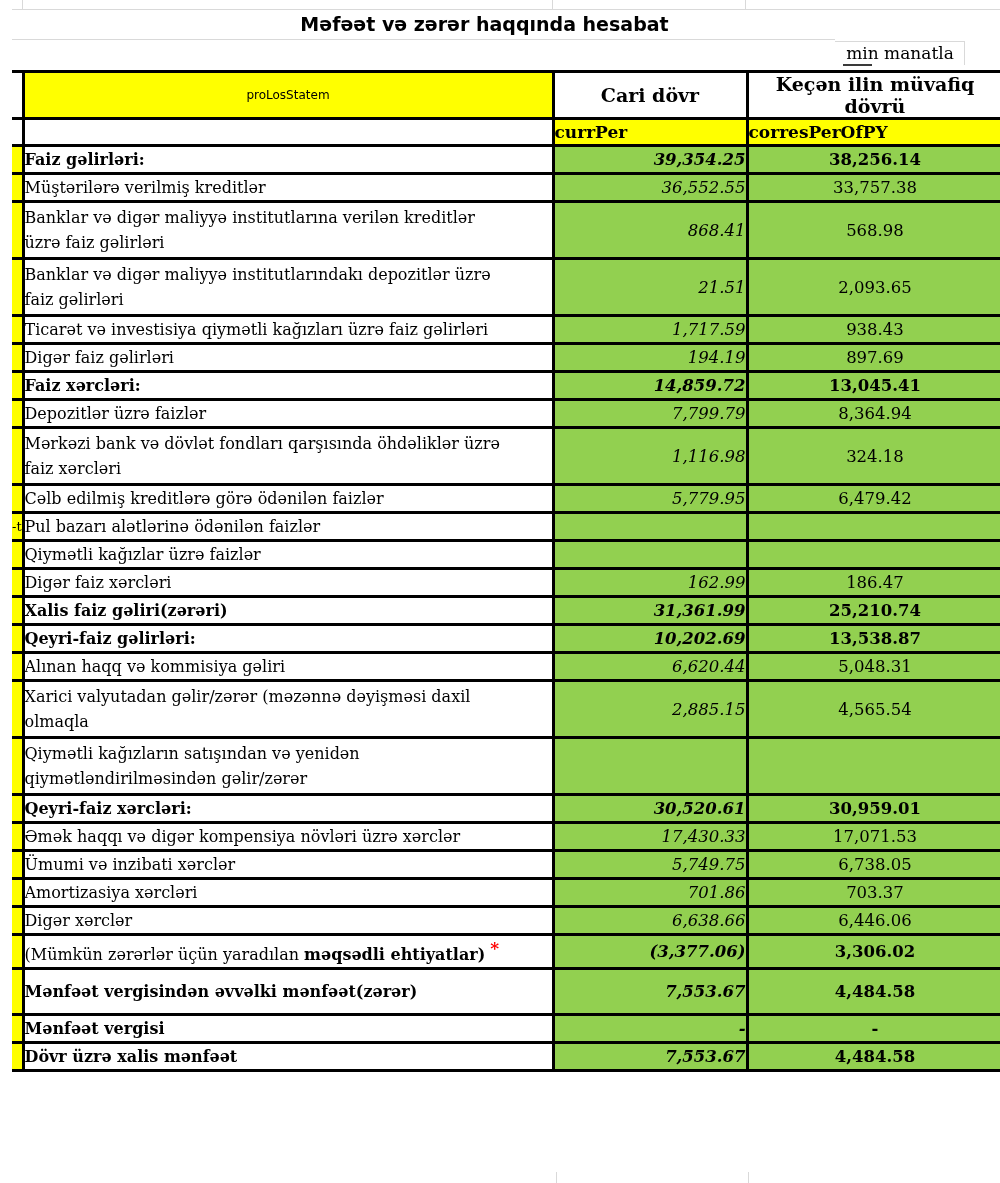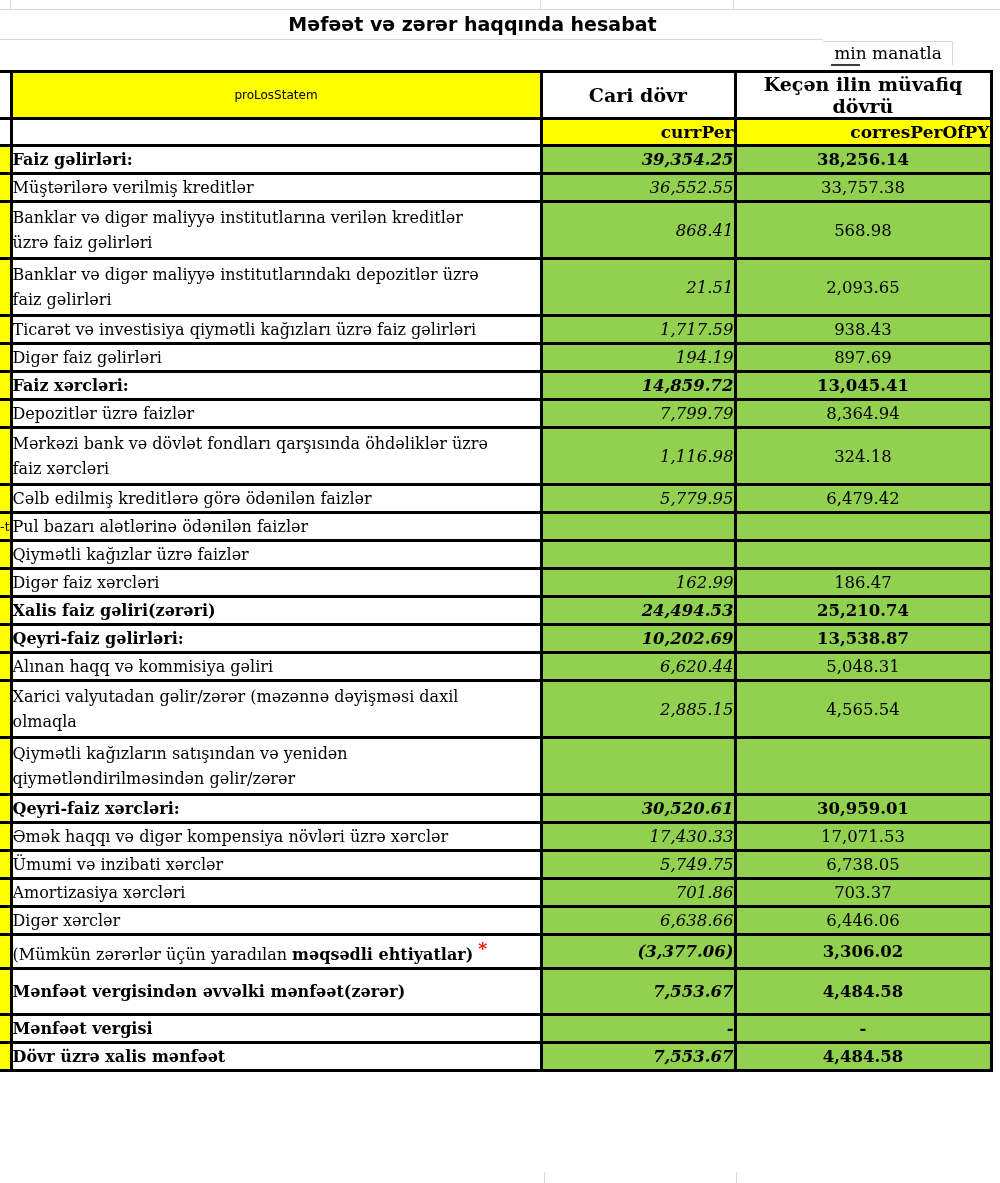--- a/index.html
+++ b/index.html
@@ -4,21 +4,21 @@
 <style>
   * { box-sizing: border-box; }
   html, body { margin: 0; padding: 0; }
   body {
     width: 1000px; height: 1183px;
     background: #ffffff;
     font-family: "DejaVu Serif", serif;
     position: relative;
     color: #000;
   }
-  .page { position: absolute; inset: 0; overflow: hidden; }
+  .page { position: absolute; inset: 0; overflow: hidden; margin-left: 12px; }
 
   
   .gl { position: absolute; background: #d9d9d9; }
   .gl-top-h   { left: 0;     top: 9px;    width: 1000px; height: 1px; }
   .gl-top-v1  { left: 10px;  top: 0;      width: 1px;    height: 9px; }
   .gl-top-v2  { left: 540px; top: 0;      width: 1px;    height: 9px; }
   .gl-top-v3  { left: 733px; top: 0;      width: 1px;    height: 9px; }
   .gl-mid-h1  { left: 0;     top: 39px;   width: 823px;  height: 1px; }
   .gl-mid-h2  { left: 823px; top: 41px;   width: 130px;  height: 1px; }
   .gl-mid-v1  { left: 952px; top: 41px;   width: 1px;    height: 24px; }
@@ -63,21 +63,21 @@
     font-weight: normal; font-size: 12px; text-align: center;
   }
   .col-head {
     background: #ffffff;
     font-weight: bold; font-size: 19px; text-align: center;
     font-family: "DejaVu Serif", serif;
   }
   .name-sub { background: #ffffff; }
   .sub-head {
     background: #FFFF00;
-    font-weight: bold; font-size: 17px; text-align: right;
+    font-weight: bold; font-size: 17px; text-align: left;
   }
 
   tbody tr { height: 28px; }
   tbody tr.tall { height: 57px; }
   tbody tr:nth-child(25) { height: 46px; }
 
   tbody .strip {
     background: #FFFF00;
     font-size: 13px; text-align: right;
     white-space: nowrap;
@@ -215,21 +215,21 @@
         </tr>
         <tr>
           <td class="strip"></td>
           <td class="lbl">Digər faiz xərcləri</td>
           <td class="val v1">162.99</td>
           <td class="val v2">186.47</td>
         </tr>
         <tr class="bold">
           <td class="strip"></td>
           <td class="lbl">Xalis faiz gəliri(zərəri)</td>
-          <td class="val v1">24,494.53</td>
+          <td class="val v1">31,361.99</td>
           <td class="val v2">25,210.74</td>
         </tr>
         <tr class="bold">
           <td class="strip"></td>
           <td class="lbl">Qeyri-faiz gəlirləri:</td>
           <td class="val v1">10,202.69</td>
           <td class="val v2">13,538.87</td>
         </tr>
         <tr>
           <td class="strip"></td>

